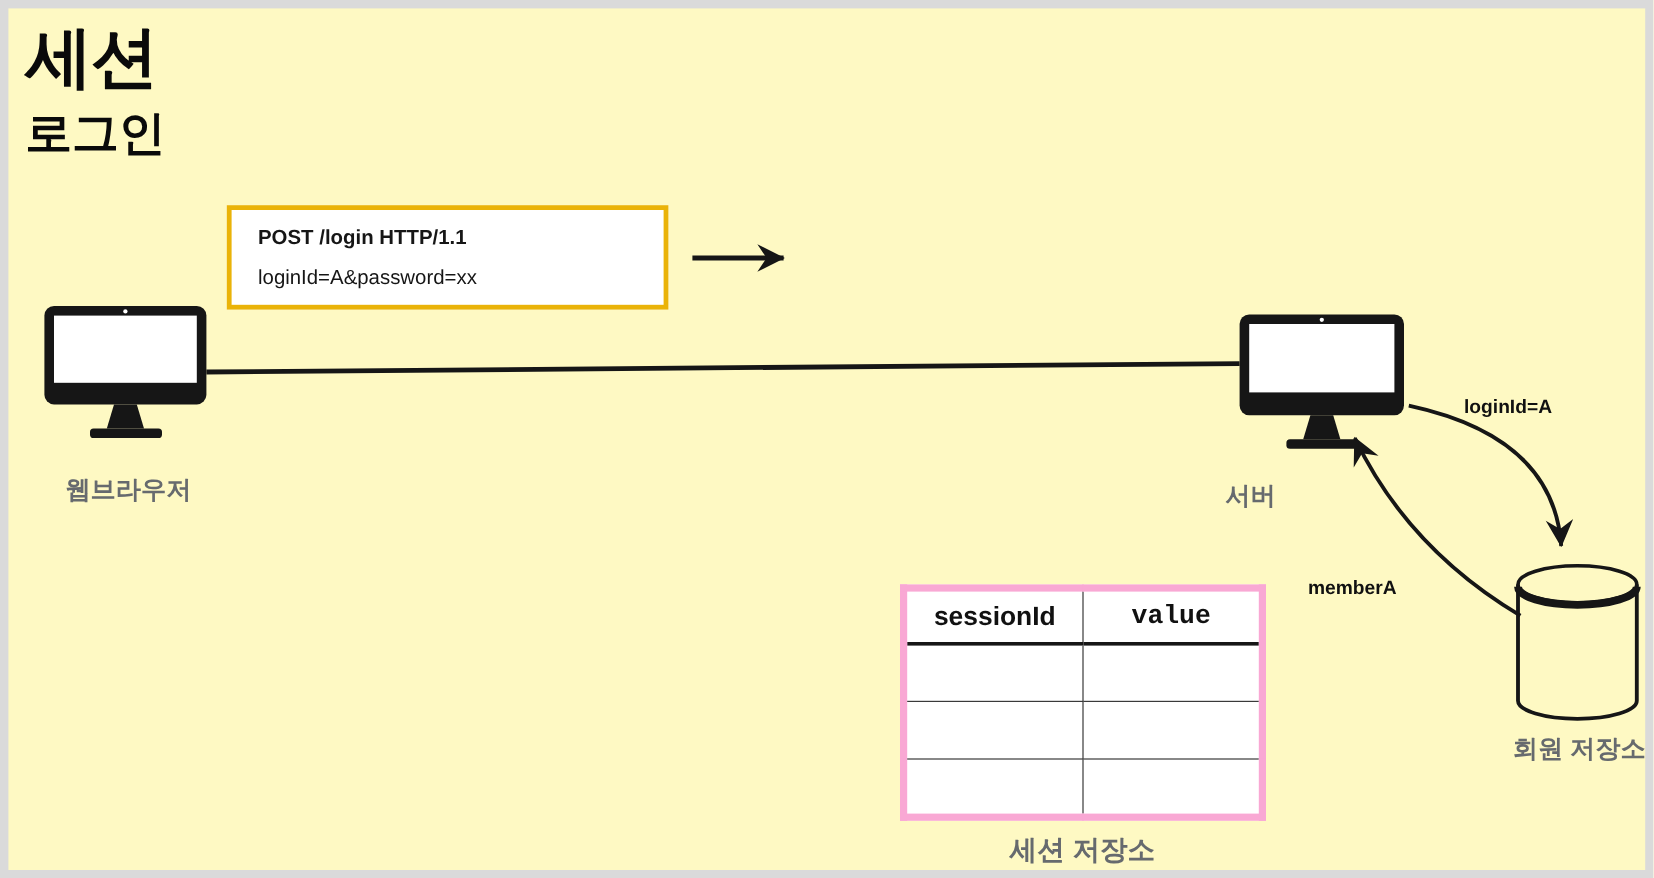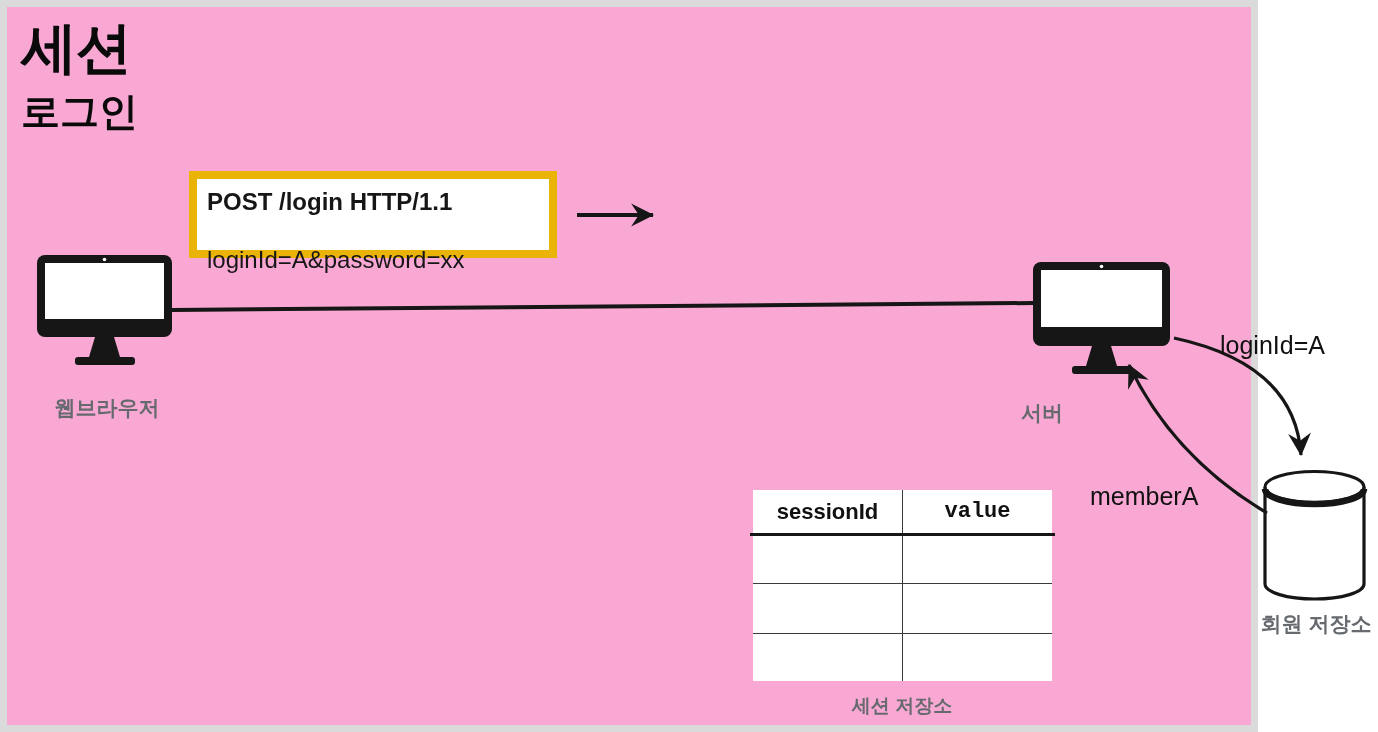--- a/index.html
+++ b/index.html
@@ -2,65 +2,65 @@
 <html><head>
 <meta charset="utf-8">
 <style>
   * { margin: 0; padding: 0; box-sizing: border-box; }
   html, body { background: #ffffff; }
   body {
     font-family: "Liberation Sans", "DejaVu Sans", sans-serif;
     width: 1378px; height: 732px; position: relative; overflow: hidden;
   }
   .canvas {
-    position: absolute; left: 0; top: 0; width: 1258px; height: 732px;
-    background: #f9a8d4; border: 7px solid #dadada;
+    position: absolute; left: 0; top: 0; width: 1378px; height: 732px;
+    background: #fef9c3; border: 7px solid #dadada;
   }
   .abs { position: absolute; }
 
   .title {
     left: 14px; top: 10px;
     font-size: 56px; font-weight: 900; color: #0a0a0a;
     letter-spacing: -1px; line-height: 1.1;
   }
   .subtitle {
     left: 14px; top: 84px;
     font-size: 39px; font-weight: 800; color: #0a0a0a; line-height: 1.1;
   }
 
   .request-box {
     left: 182px; top: 164px; width: 368px; height: 87px;
-    border: 8px solid #eab308; background: #ffffff;
-    padding: 6px 10px 0 10px;
-    font-size: 24px; line-height: 34px; color: #161616;
+    border: 4px solid #eab308; background: #ffffff;
+    padding: 6px 10px 0 22px;
+    font-size: 17px; line-height: 34px; color: #161616;
     white-space: nowrap;
   }
   .request-box .l1 { font-weight: 600; }
   .request-box .l1 .b { font-weight: 900; }
-  .request-box .l2 { font-weight: 500; margin-top: 24px; }
+  .request-box .l2 { font-weight: 500; }
 
   .node-label {
     font-size: 21px; font-weight: 700; color: #666a6e;
     text-align: center; white-space: nowrap;
   }
   .label-browser { left: 20px;  top: 387px; width: 160px; }
   .label-server  { left: 985px; top: 392px; width: 100px; }
   .label-dbstore { left: 1229px; top: 603px; width: 160px; }
-  .label-sessionstore { left: 775px; top: 686px; width: 240px; font-size: 19px; }
+  .label-sessionstore { left: 775px; top: 686px; width: 240px; font-size: 23px; }
 
   .edge-label {
-    font-size: 25px; font-weight: 400; color: #111111; white-space: nowrap; text-align: right;
+    font-size: 16px; font-weight: 700; color: #111111; white-space: nowrap; text-align: right;
   }
   .label-loginid { left: 1213px; top: 324px; }
   .label-membera { left: 1083px; top: 475px; }
 
   .session-table {
     left: 743px; top: 480px; width: 305px; height: 197px;
     border-collapse: collapse; table-layout: fixed;
-    border: 3px solid #f9a8d4; background: #ffffff;
+    border: 6px solid #f9a8d4; background: #ffffff;
   }
   .session-table th {
     border: 1px solid #3a3a3a; border-bottom: 3px solid #161616;
     height: 46px; font-size: 22px; font-weight: 800; color: #111;
     text-align: center; vertical-align: middle;
   }
   .session-table td {
     border: 1px solid #3a3a3a; height: 48px;
   }
   .session-table th:first-child, .session-table td:first-child { border-left: none; }

